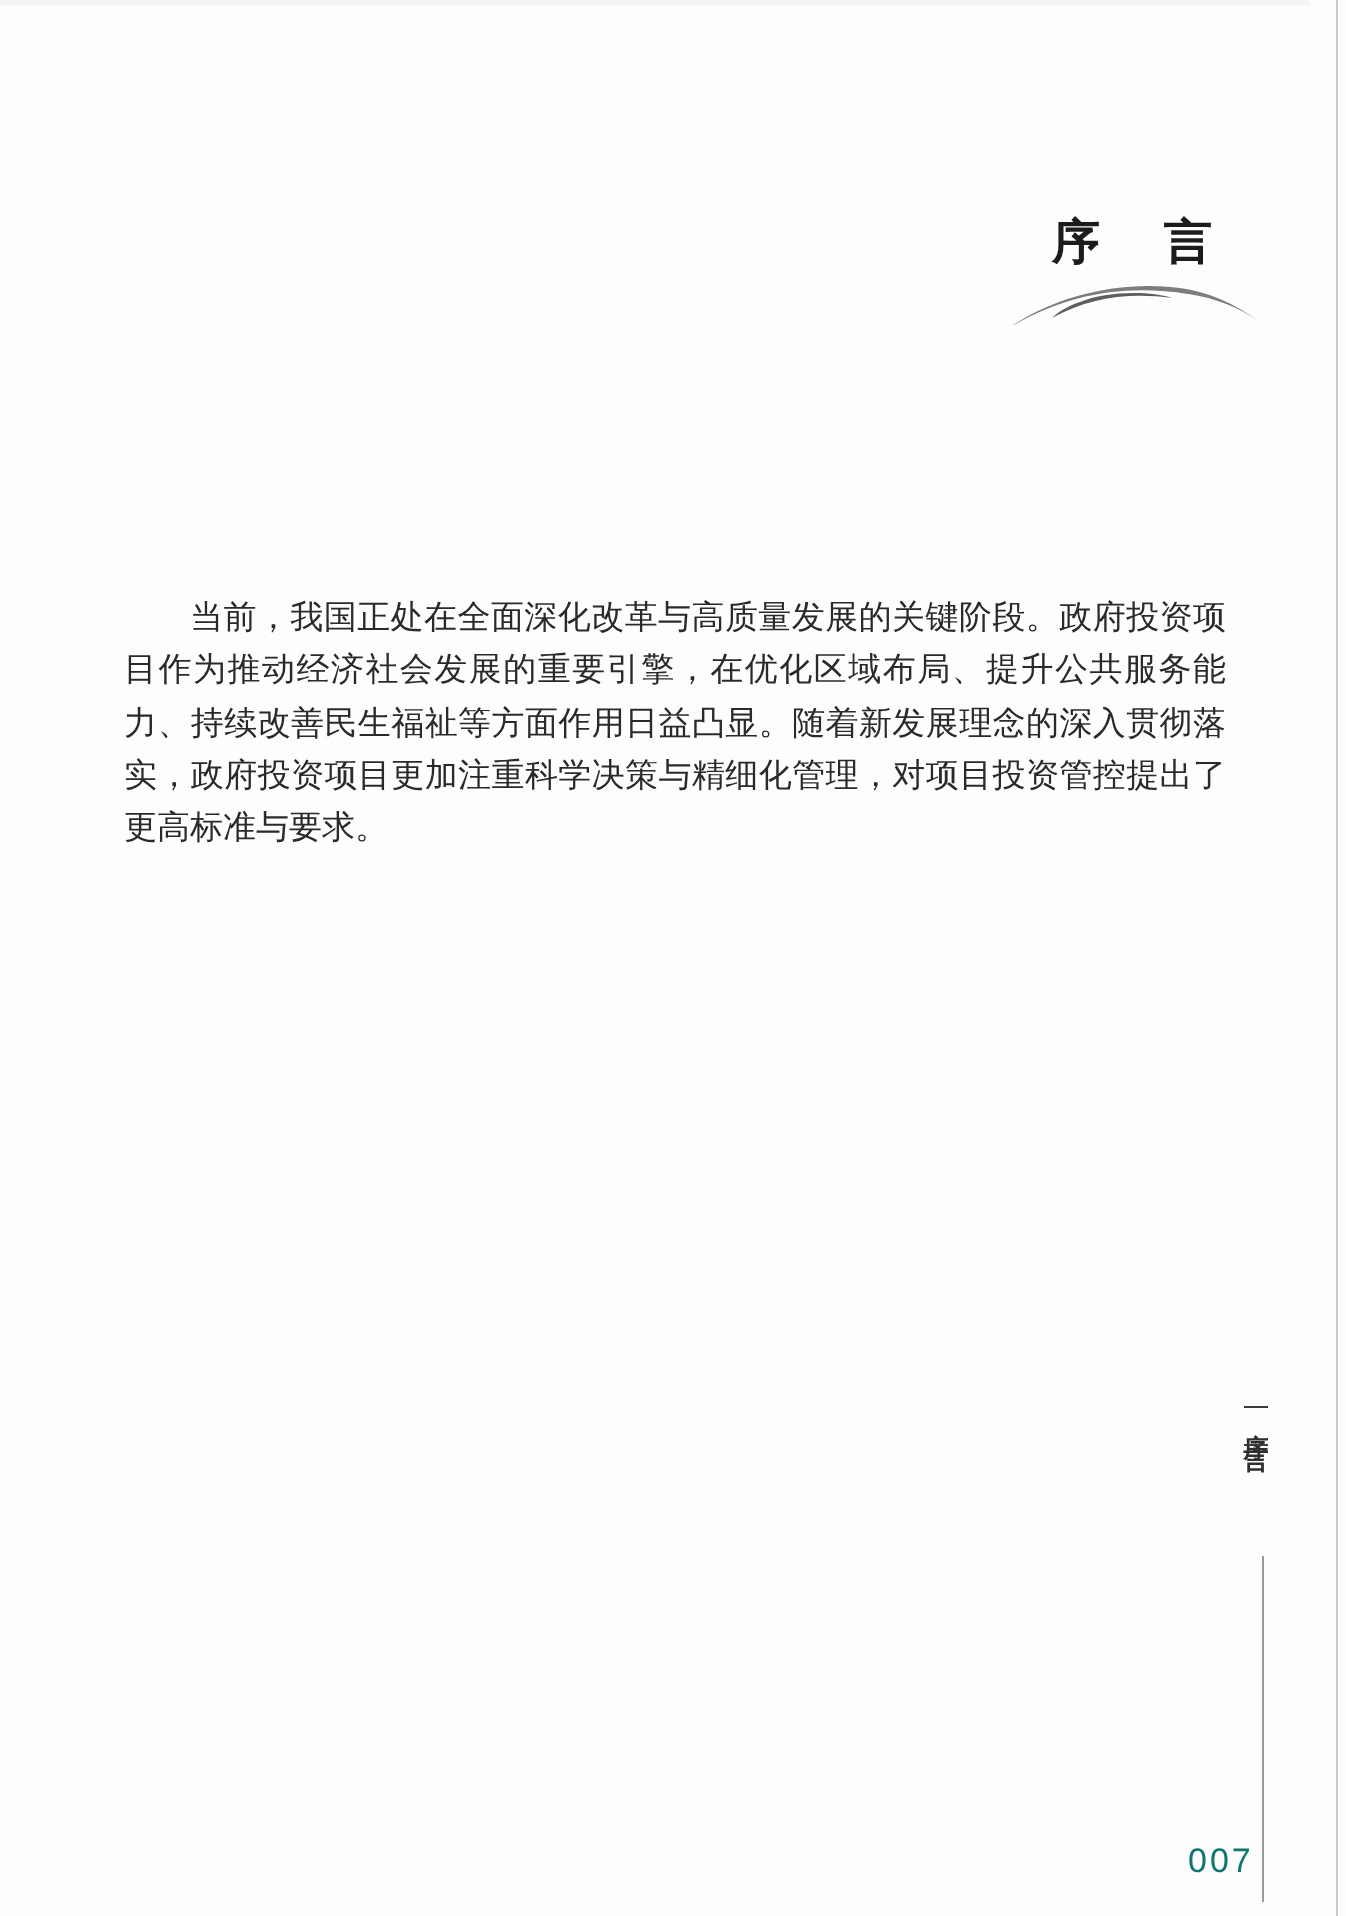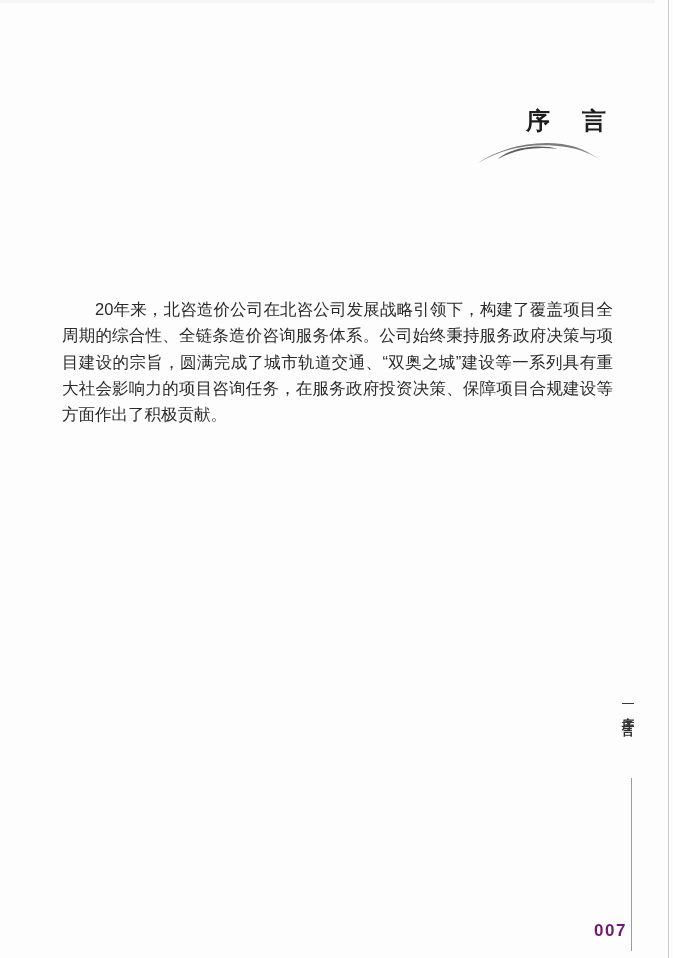--- a/index.html
+++ b/index.html
@@ -20,22 +20,22 @@
   }
   .top-edge {
     position: absolute; top: 0; left: 0; width: 655px; height: 3px;
     background: #f5f5f7;
   }
   .page-edge {
     position: absolute; top: 0; bottom: 0; right: 4px; width: 1px;
     background: var(--edge);
   }
   .title-block {
-    position: absolute; top: 105px; left: 470px; width: 140px;
-    text-align: right;
+    position: absolute; top: 105px; left: 498px; width: 140px;
+    text-align: center;
   }
   .page-title {
     font-family: "Liberation Serif", "DejaVu Serif", serif;
     font-weight: bold;
     font-size: 24px;
     letter-spacing: 4px;
     color: #1c1c1c;
     white-space: nowrap;
   }
   .brush { display: block; margin: 2px auto 0 auto; }
@@ -63,40 +63,39 @@
     line-height: 16px;
   }
   .margin-rule {
     position: absolute; left: 631px; top: 778px; height: 173px; width: 1px;
     background: var(--rule);
   }
   .page-number {
     position: absolute; left: 594px; top: 921px;
     font-size: 17px;
     letter-spacing: 1.5px;
-    color: #701a75;
-    font-weight: bold;
+    color: #0f766e;
   }
 </style>
 </head>
 <body>
 
 <div class="top-edge"></div>
 <div class="page-edge"></div>
 
 <div class="title-block">
   <div class="page-title">序　言</div>
   <svg class="brush" width="128" height="26" viewBox="0 0 128 26">
     <path d="M2,24 C30,8 58,3 90,8 C104,10 116,15 126,22 C112,12 100,7 86,5 C56,1 24,9 2,24 Z" fill="var(--brush)"></path>
     <path d="M22,20 C40,10 60,7 82,10 C70,6 48,7 36,12 C30,14 25,17 22,20 Z" fill="#5e5e5e"></path>
   </svg>
 </div>
 
 <div class="body-text">
-  <p>20年来，北咨造价公司在北咨公司发展战略引领下，构建了覆盖项目全周期的综合性、全链条造价咨询服务体系。公司始终秉持服务政府决策与项目建设的宗旨，圆满完成了城市轨道交通、“双奥之城”建设等一系列具有重大社会影响力的项目咨询任务，在服务政府投资决策、保障项目合规建设等方面作出了积极贡献。</p>
+  <p>当前，我国正处在全面深化改革与高质量发展的关键阶段。政府投资项目作为推动经济社会发展的重要引擎，在优化区域布局、提升公共服务能力、持续改善民生福祉等方面作用日益凸显。随着新发展理念的深入贯彻落实，政府投资项目更加注重科学决策与精细化管理，对项目投资管控提出了更高标准与要求。</p>
 </div>
 
 <div class="side-tab">
   <div class="tab-rule"></div>
   <div class="tab-label">序言</div>
   <div class="tab-rule"></div>
 </div>
 
 <div class="margin-rule"></div>
 

